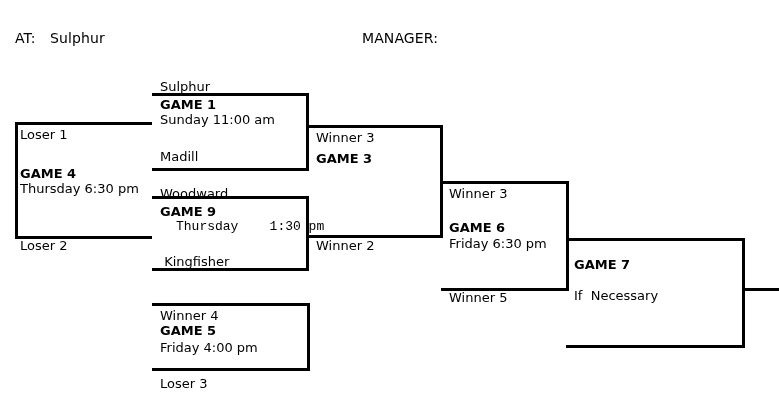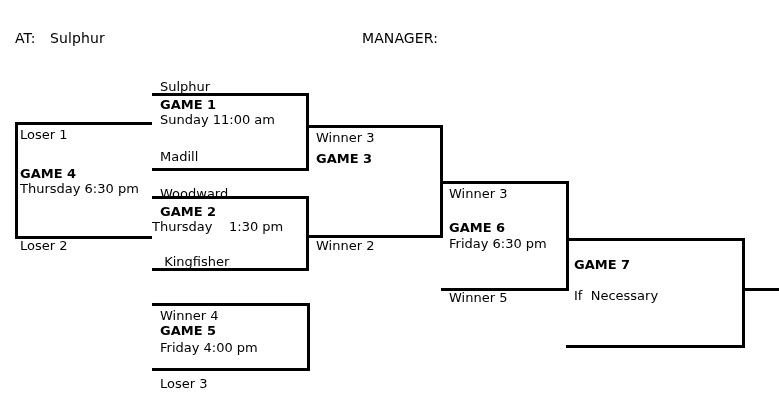--- a/index.html
+++ b/index.html
@@ -62,22 +62,22 @@
   <div class="rule-v" style="left:306px; top:93px; height:78px;"></div>
   <div class="rule-h" style="left:152px; top:168px; width:157px;"></div>
   <div class="lbl bold" style="left:160px; top:97px;">GAME 1</div>
   <div class="lbl" style="left:160px; top:112px;">Sunday 11:00 am</div>
   <div class="lbl" style="left:160px; top:149px;">Madill</div>
 
   <div class="lbl" style="left:160px; top:186px;">Woodward</div>
   <div class="rule-h" style="left:152px; top:196px; width:157px;"></div>
   <div class="rule-v" style="left:306px; top:196px; height:75px;"></div>
   <div class="rule-h" style="left:152px; top:268px; width:157px;"></div>
-  <div class="lbl bold" style="left:160px; top:204px;">GAME 2</div>
-  <div class="lbl" style="left:152px; top:219px;">Thursday    1:30 pm</div>
+  <div class="lbl bold" style="left:160px; top:204px;">GAME 9</div>
+  <div class="lbl" style="left:176px; top:219px;font-family:Liberation Mono, monospace;">Thursday    1:30 pm</div>
   <div class="lbl" style="left:160px; top:254px;"> Kingfisher</div>
 
   <div class="lbl" style="left:20px; top:127px;">Loser 1</div>
   <div class="rule-h" style="left:15px; top:122px; width:137px;"></div>
   <div class="rule-v" style="left:15px; top:122px; height:117px;"></div>
   <div class="rule-h" style="left:15px; top:236px; width:137px;"></div>
   <div class="lbl bold" style="left:20px; top:166px;">GAME 4</div>
   <div class="lbl" style="left:20px; top:181px;">Thursday 6:30 pm</div>
   <div class="lbl" style="left:20px; top:238px;">Loser 2</div>
 

